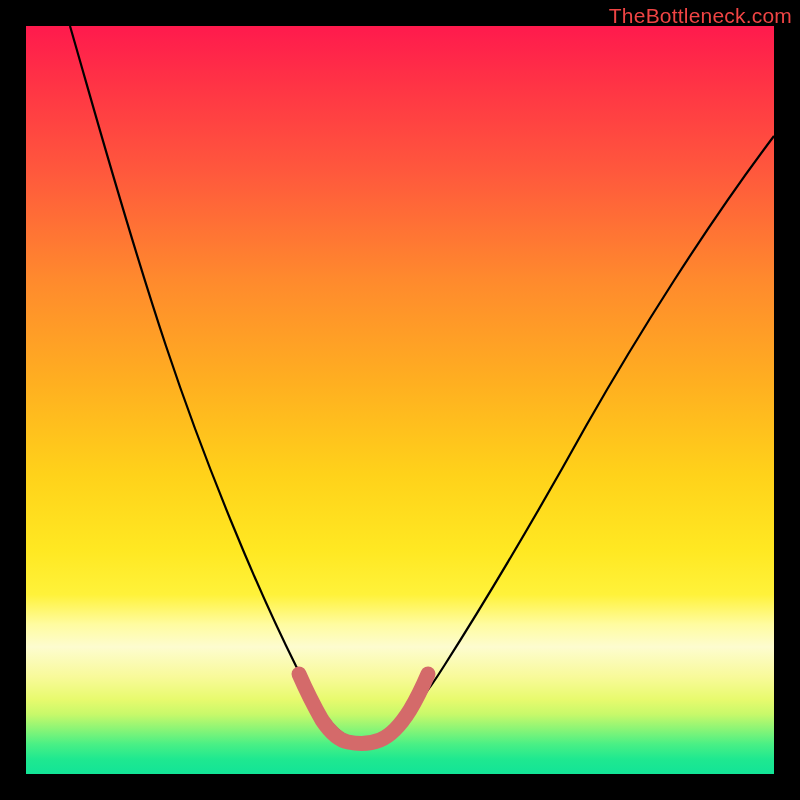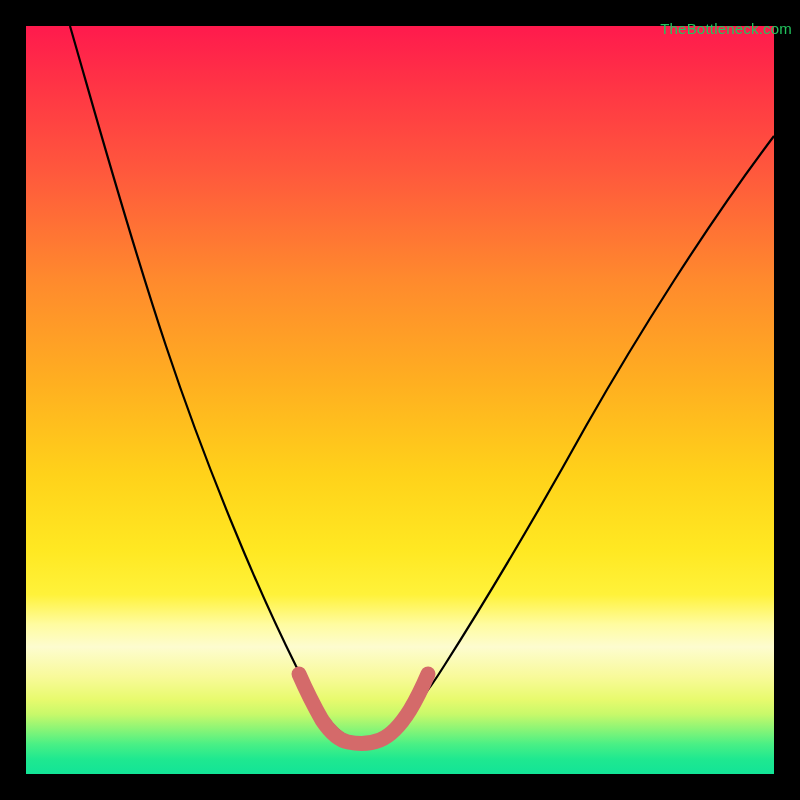--- a/index.html
+++ b/index.html
@@ -42,24 +42,24 @@
         #e8fa6e 90%,
         #c8f96a 92%,
         #8af576 94%,
         #4af085 96%,
         #1fe890 98%,
         #12e497 100%
       );
   }
   .watermark {
     position: absolute;
-    top: 20px;
+    top: 4px;
     right: 8px;
-    color: #22c55e;
-    font-size: 15px;
+    color: #ef4444;
+    font-size: 21px;
     font-weight: 500;
     letter-spacing: 0.2px;
   }
   svg.curve {
     position: absolute;
     left: 0;
     top: 0;
     width: 748px;
     height: 748px;
     overflow: visible;

